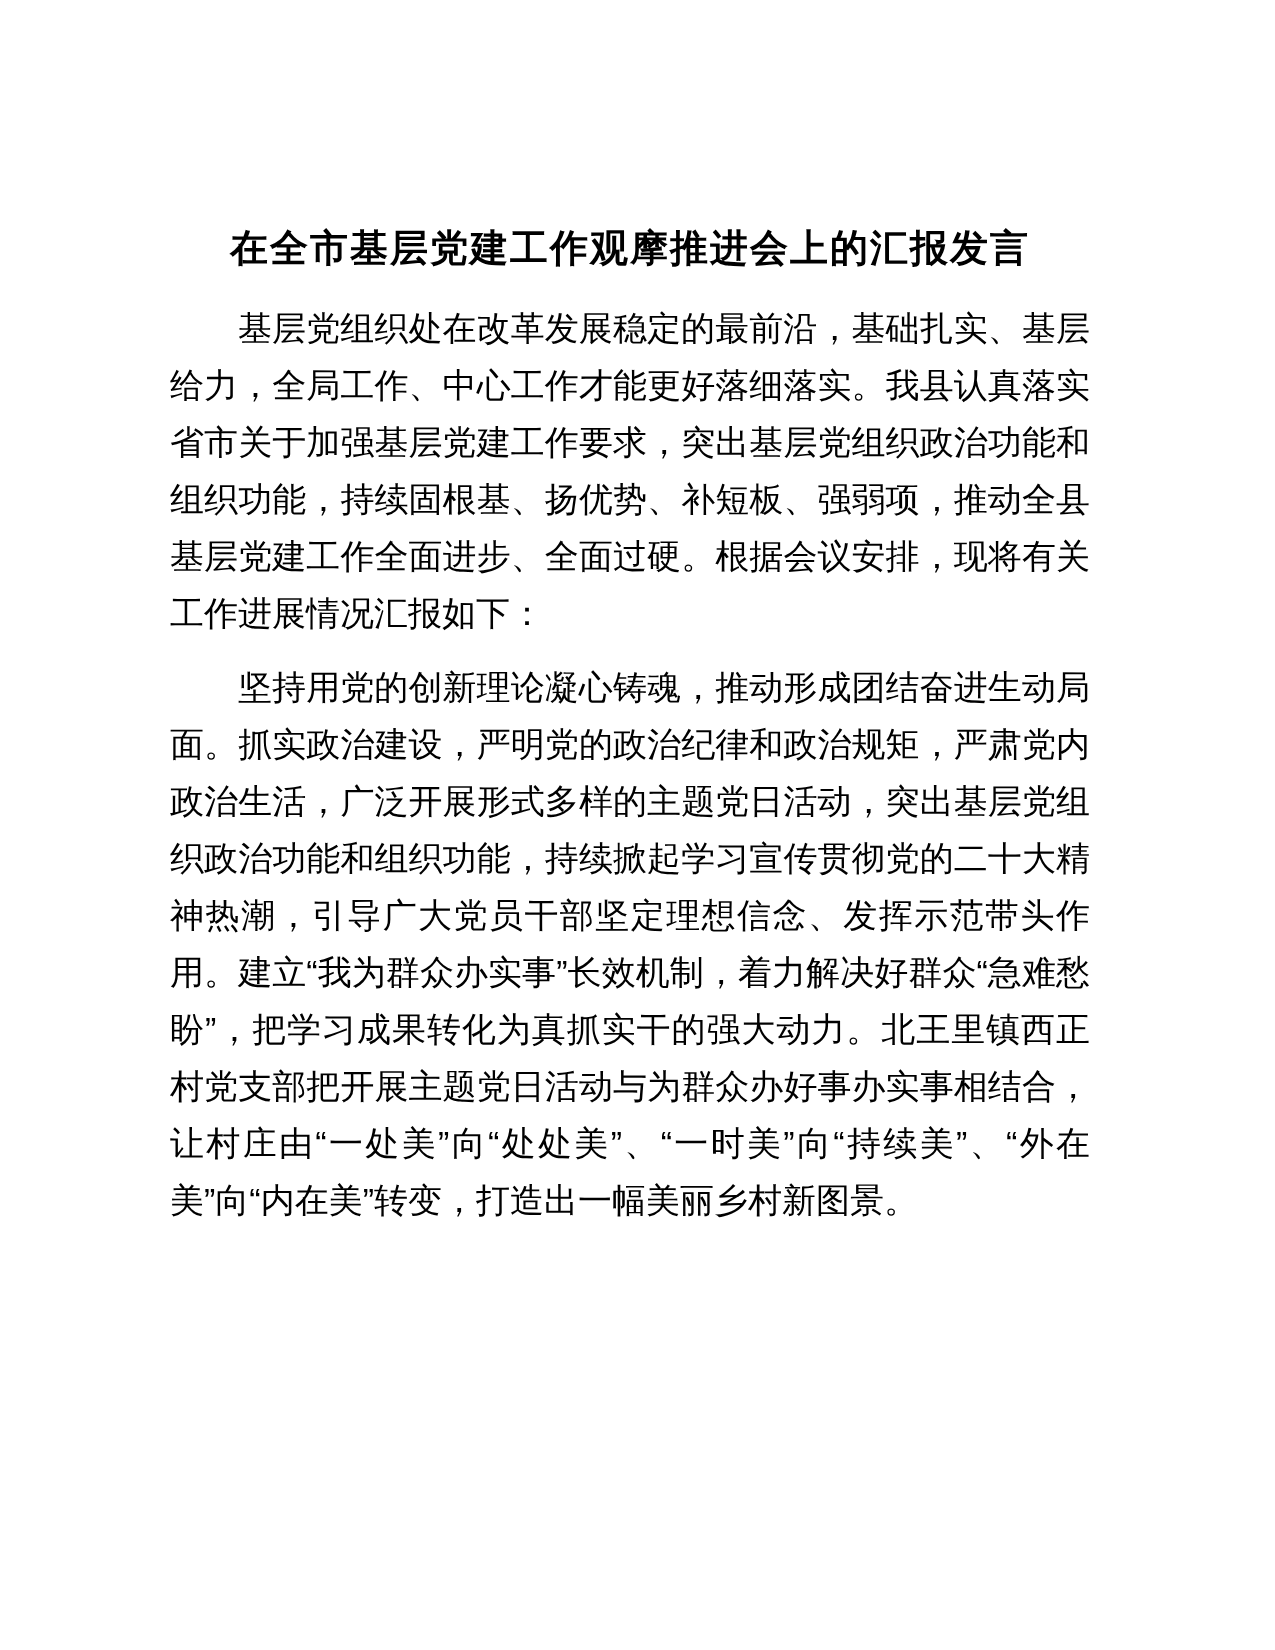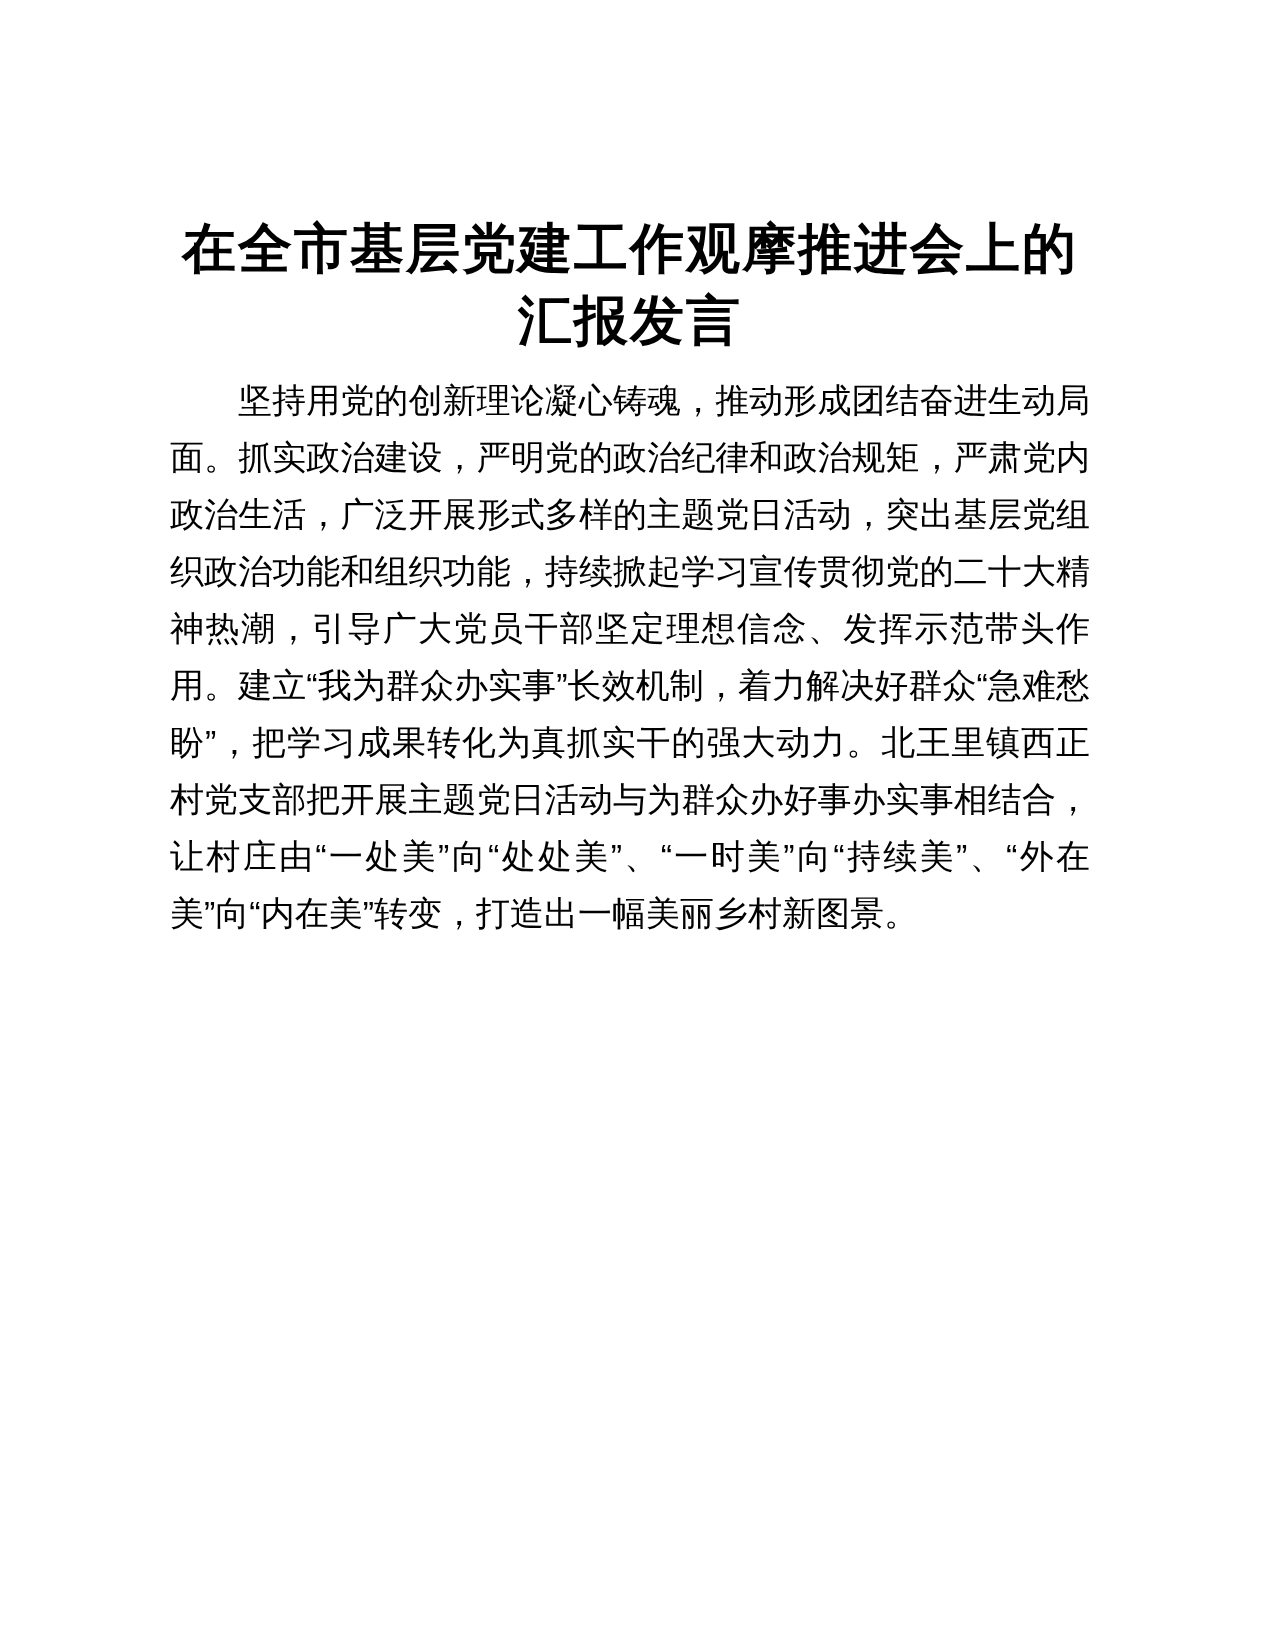--- a/index.html
+++ b/index.html
@@ -12,21 +12,21 @@
     width: 1275px;
     height: 1650px;
     box-sizing: border-box;
     background: #ffffff;
     color: #000000;
     padding: 212px 185px 0 170px;
     overflow: hidden;
     font-family: "Liberation Sans", sans-serif;
   }
   .doc-title {
-    font-size: 54px;
+    font-size: 38px;
     font-weight: 700;
     line-height: 72px;
     letter-spacing: 2px;
     text-align: center;
     margin: 0 0 16px 0;
     color: #000000;
   }
   .para {
     font-size: 34px;
     line-height: 57px;
@@ -38,16 +38,17 @@
     overflow-wrap: break-word;
   }
 </style>
 </head>
 <body>
 
 <div class="page">
   <h1 class="doc-title">在全市基层党建工作观摩推进会上的汇报发言</h1>
 
 
+  <p class="para">基层党组织处在改革发展稳定的最前沿，基础扎实、基层给力，全局工作、中心工作才能更好落细落实。我县认真落实省市关于加强基层党建工作要求，突出基层党组织政治功能和组织功能，持续固根基、扬优势、补短板、强弱项，推动全县基层党建工作全面进步、全面过硬。根据会议安排，现将有关工作进展情况汇报如下：</p>
 
   <p class="para">坚持用党的创新理论凝心铸魂，推动形成团结奋进生动局面。抓实政治建设，严明党的政治纪律和政治规矩，严肃党内政治生活，广泛开展形式多样的主题党日活动，突出基层党组织政治功能和组织功能，持续掀起学习宣传贯彻党的二十大精神热潮，引导广大党员干部坚定理想信念、发挥示范带头作用。建立“我为群众办实事”长效机制，着力解决好群众“急难愁盼”，把学习成果转化为真抓实干的强大动力。北王里镇西正村党支部把开展主题党日活动与为群众办好事办实事相结合，让村庄由“一处美”向“处处美”、“一时美”向“持续美”、“外在美”向“内在美”转变，打造出一幅美丽乡村新图景。</p>
 
 </div>
 
 </body></html>

